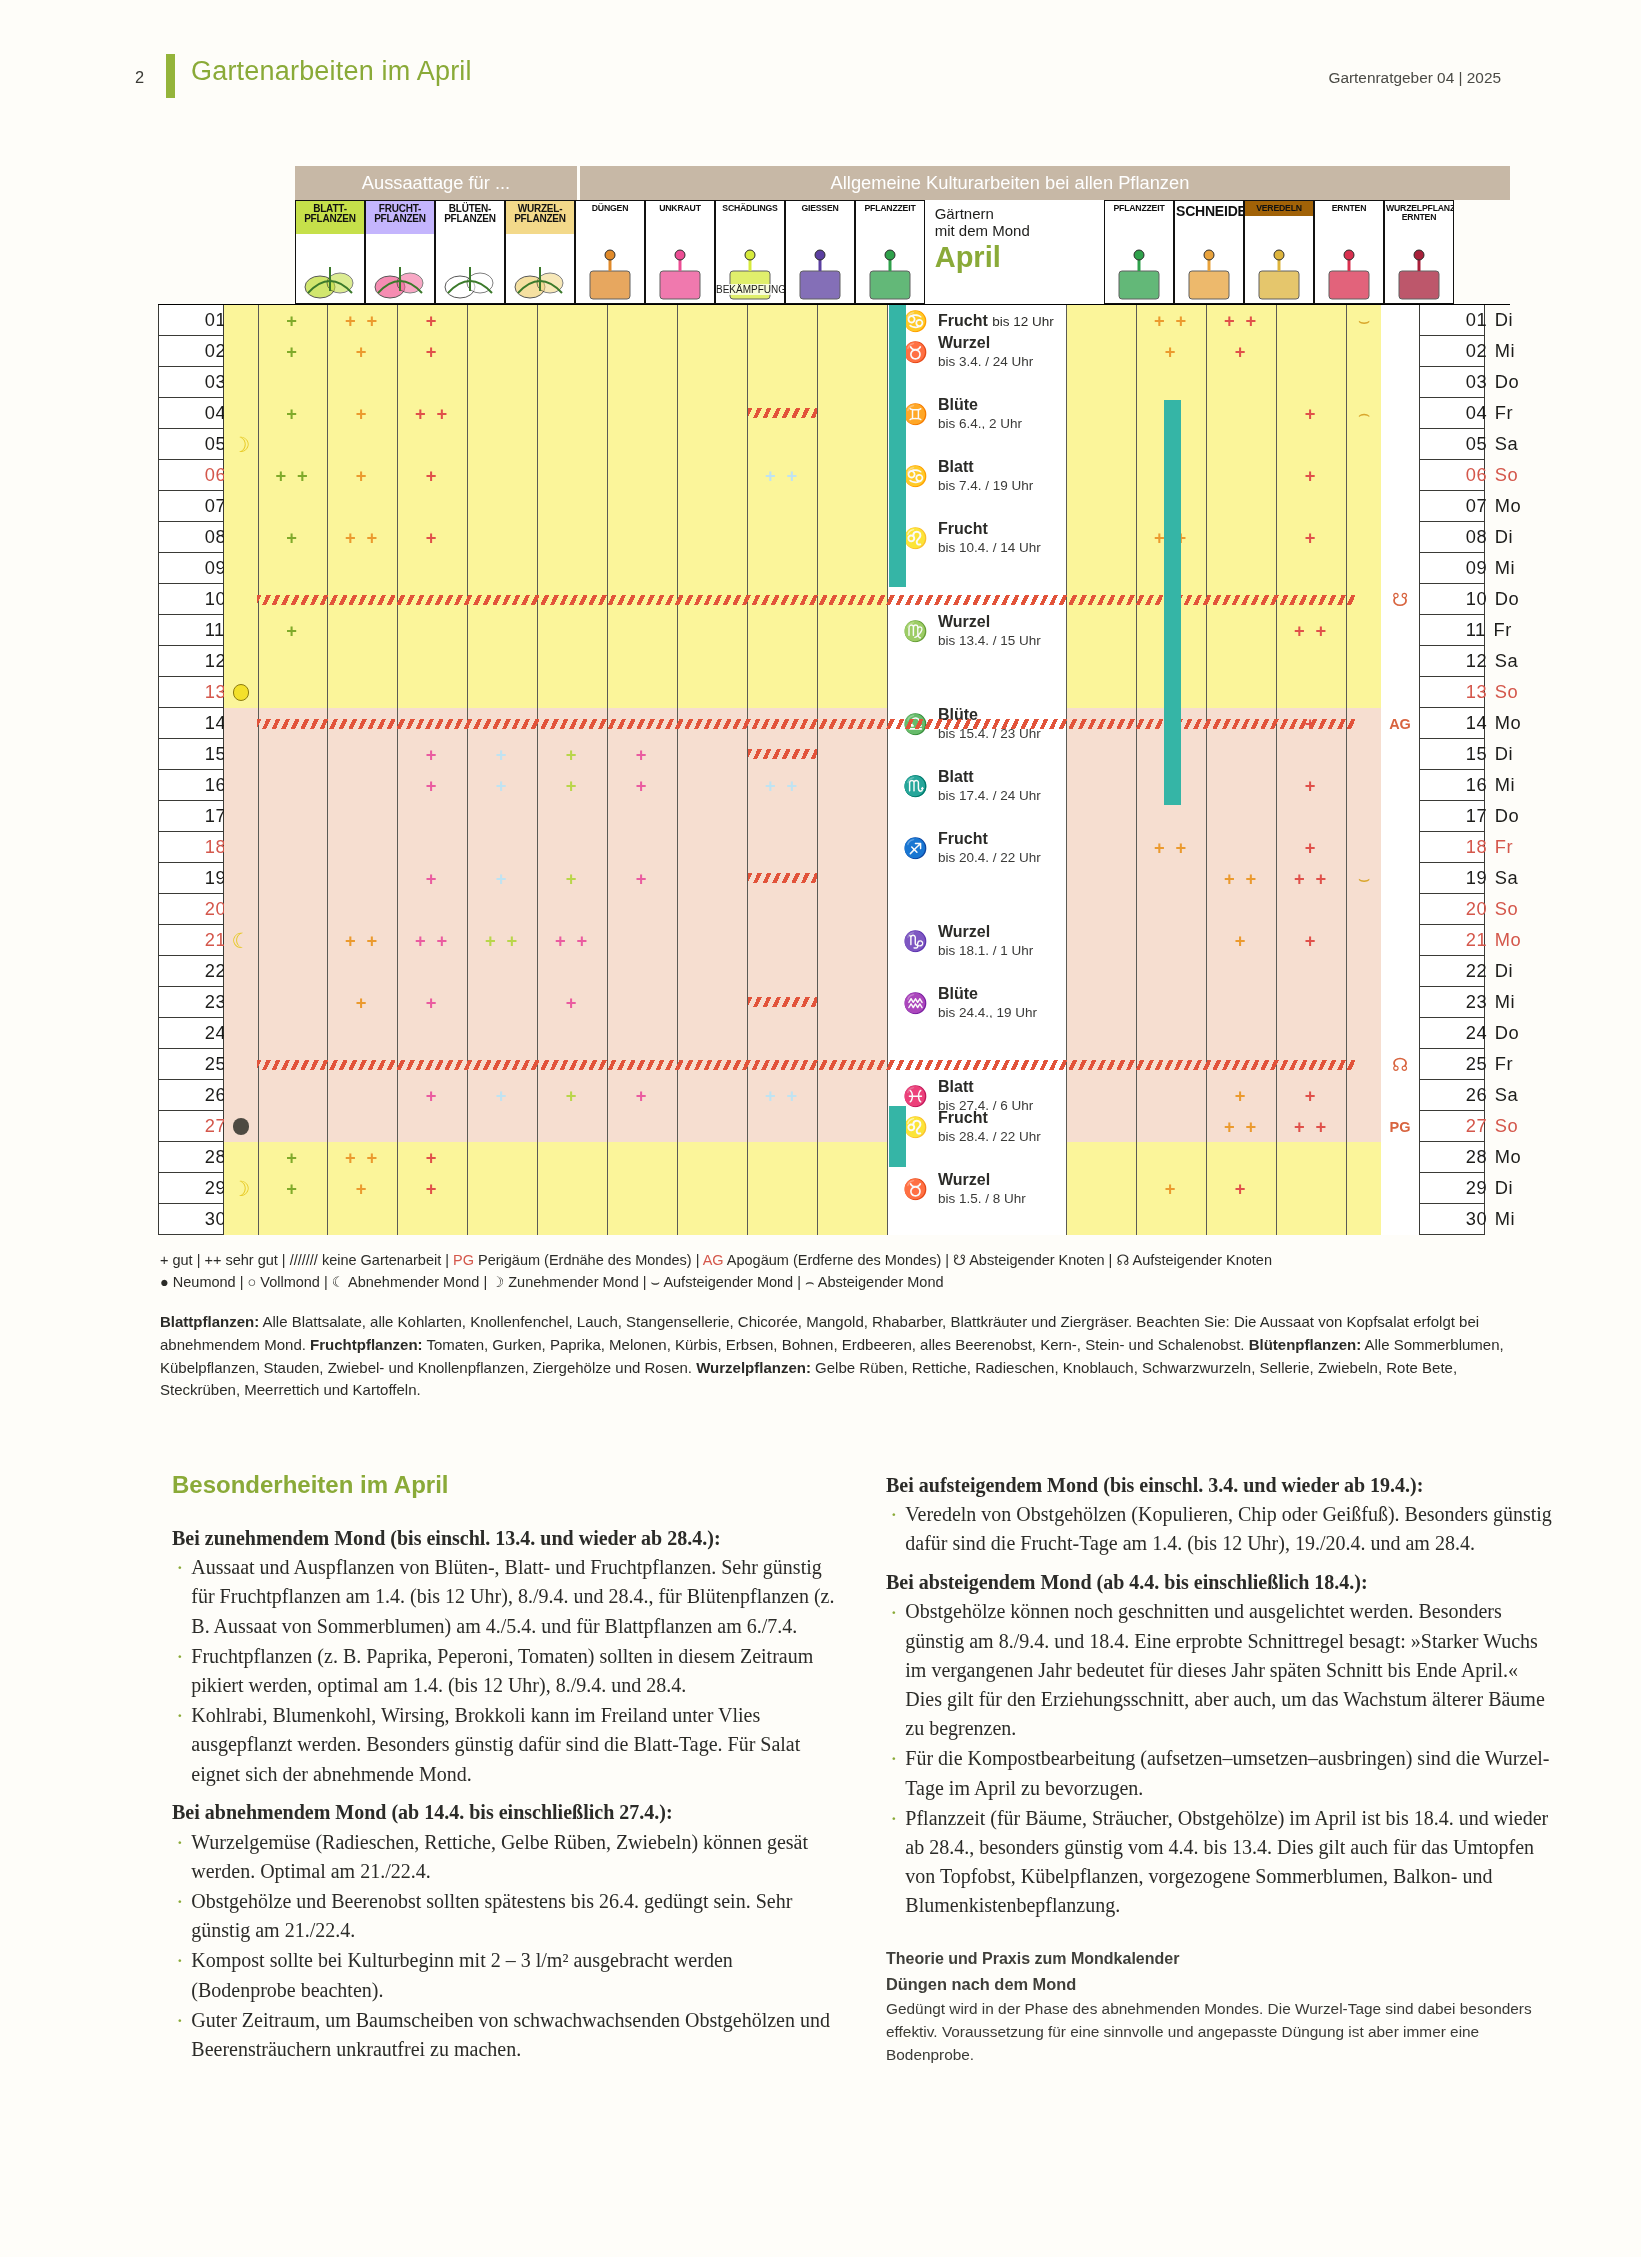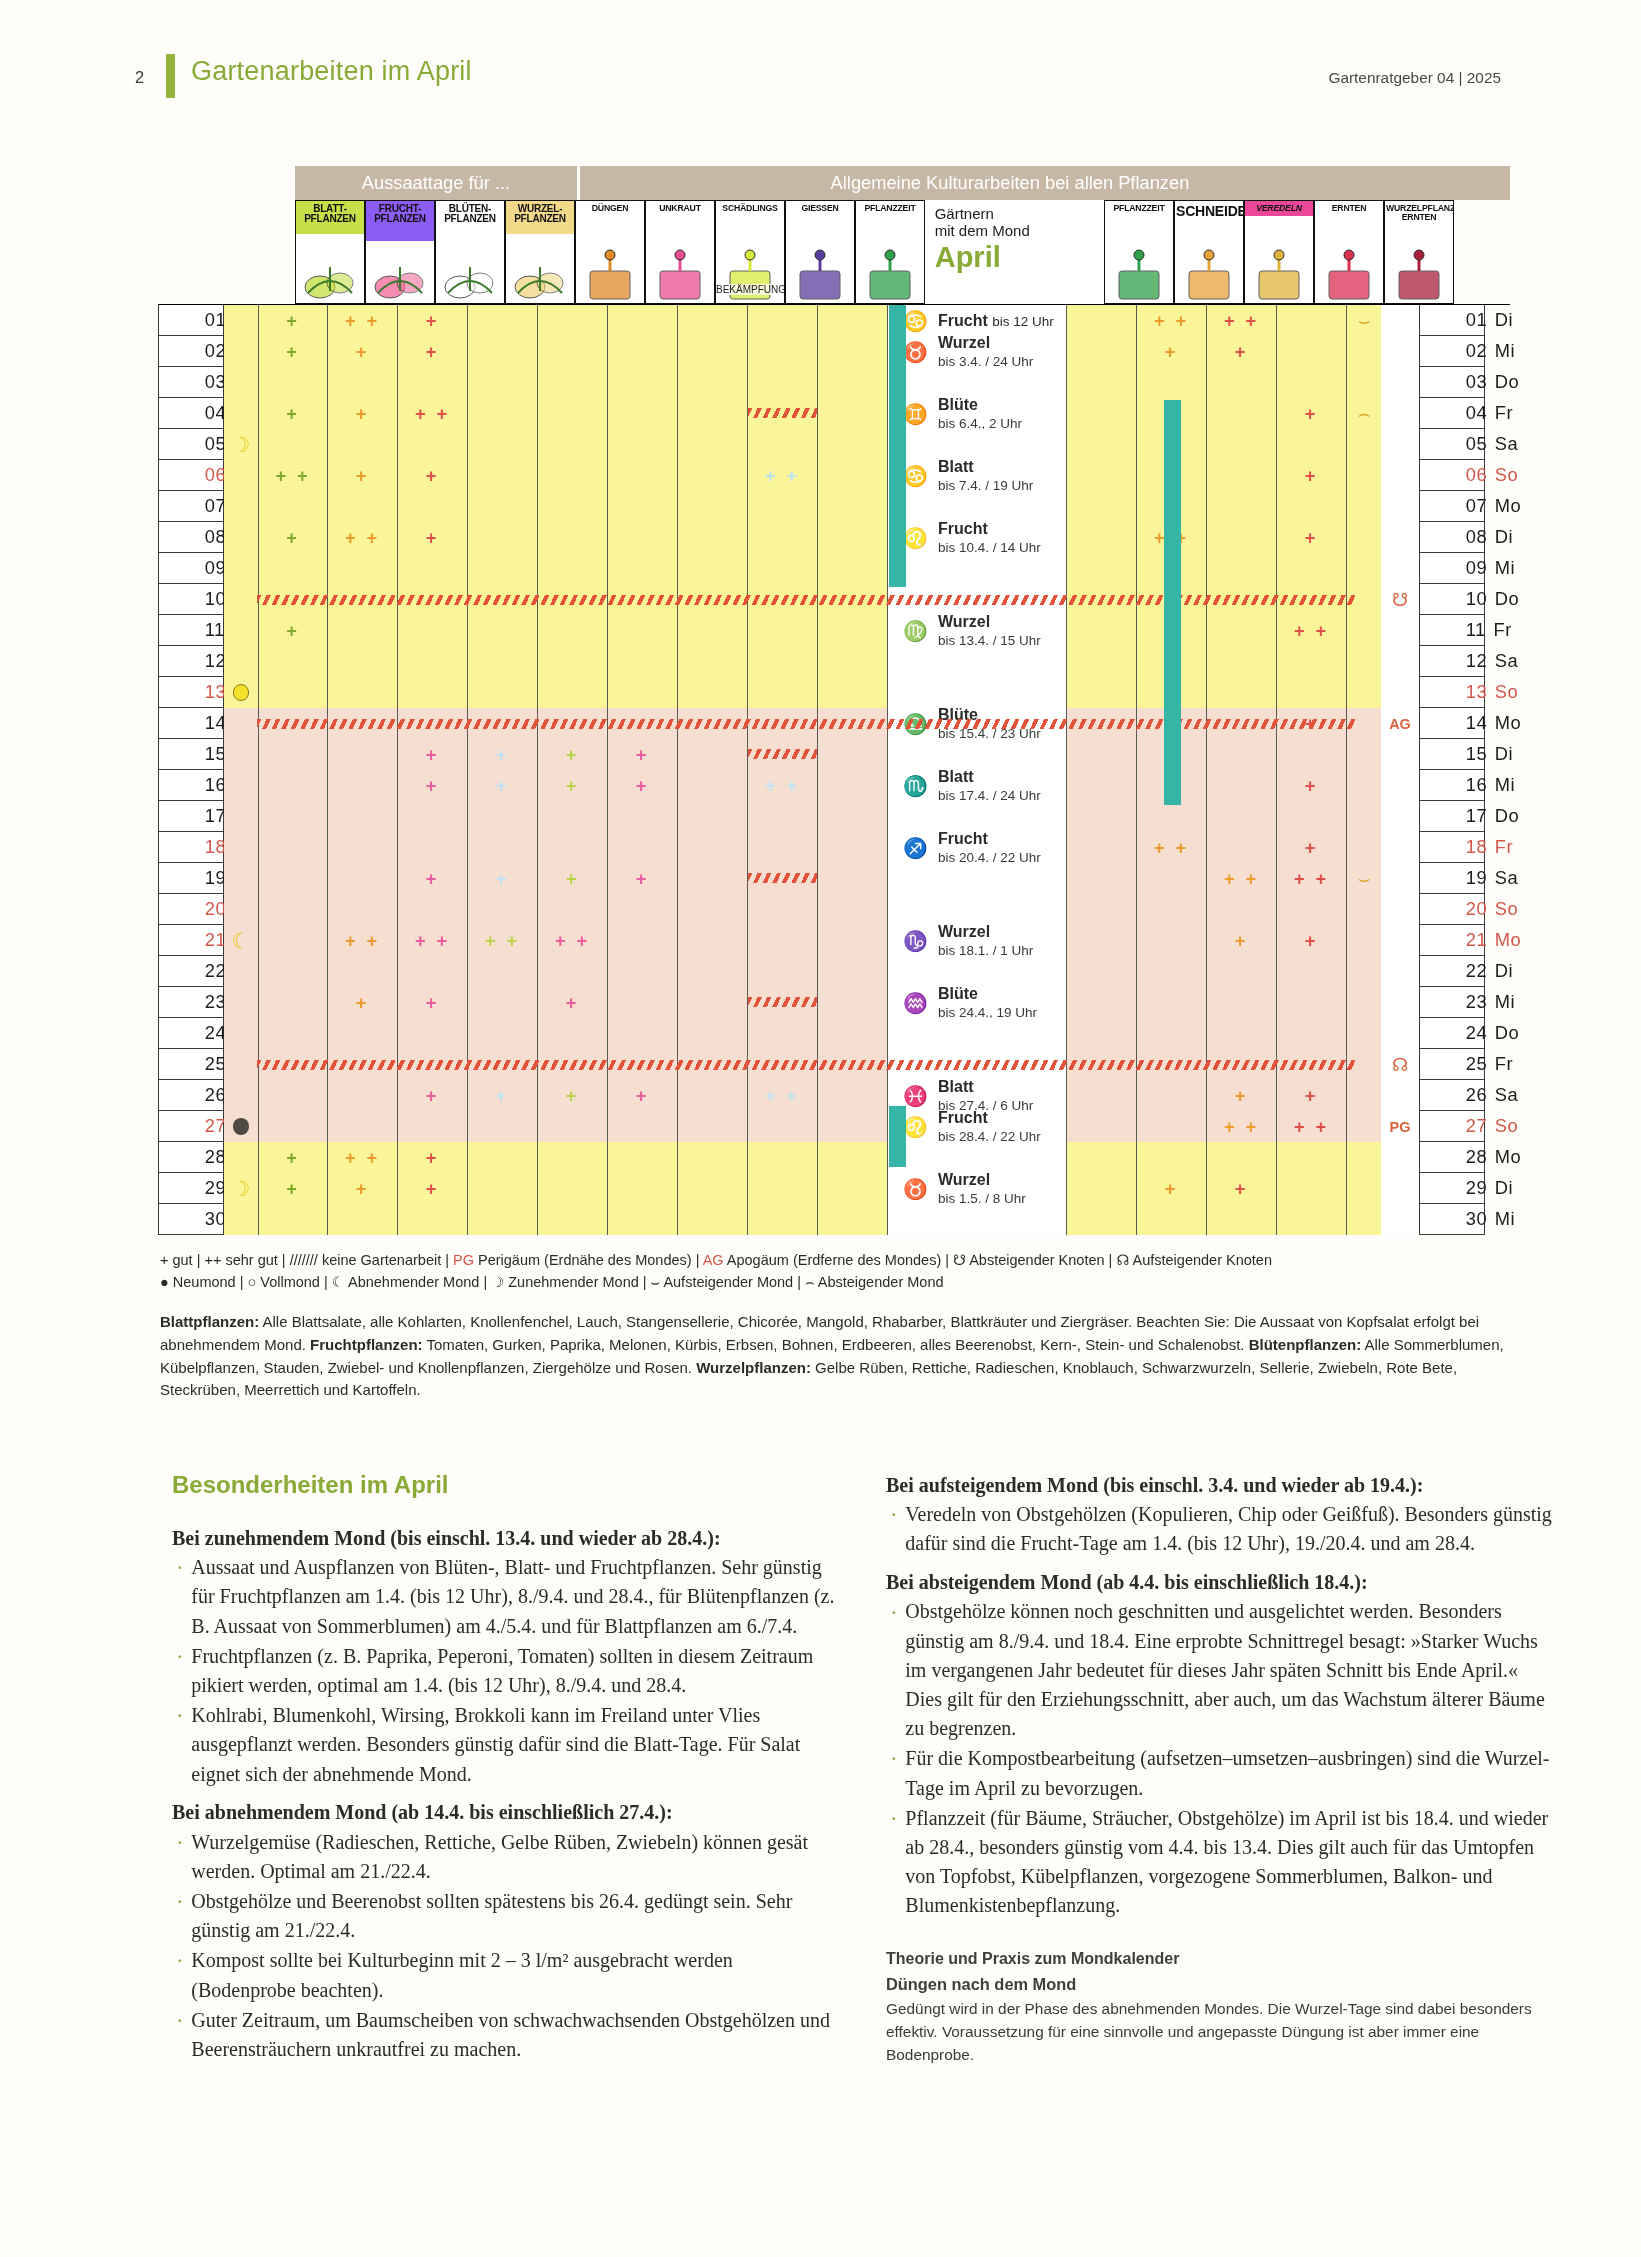--- a/index.html
+++ b/index.html
@@ -147,21 +147,21 @@
             <div>PFLANZEN</div>
           </div>
           <div class="art"><svg viewBox="0 0 60 56" width="100%" height="100%">
   <ellipse cx="20" cy="40" rx="15" ry="11" fill="#c6e04a" opacity=".8" stroke="#2c2c2c"></ellipse>
   <ellipse cx="40" cy="36" rx="13" ry="10" fill="#c6e04a" opacity=".6" stroke="#2c2c2c"></ellipse>
   <path d="M8 46 Q30 22 52 46" stroke="#3b7a2b" fill="none" stroke-width="2"></path>
   <path d="M30 44 L30 20" stroke="#3b7a2b" stroke-width="2"></path>
             </svg></div>
         </div>
         <div class="ibox">
-          <div class="lab" style="background: #8b5cf6; color: rgb(17, 17, 17); height: 40px;">
+          <div class="lab" style="background: #c4b5fd; color: rgb(17, 17, 17); height: 33px;">
             <div>FRUCHT-</div>
             <div>PFLANZEN</div>
           </div>
           <div class="art"><svg viewBox="0 0 60 56" width="100%" height="100%">
   <ellipse cx="20" cy="40" rx="15" ry="11" fill="#f4709f" opacity=".8" stroke="#2c2c2c"></ellipse>
   <ellipse cx="40" cy="36" rx="13" ry="10" fill="#f4709f" opacity=".6" stroke="#2c2c2c"></ellipse>
   <path d="M8 46 Q30 22 52 46" stroke="#3b7a2b" fill="none" stroke-width="2"></path>
   <path d="M30 44 L30 20" stroke="#3b7a2b" stroke-width="2"></path>
             </svg></div>
         </div>
@@ -245,21 +245,21 @@
         </div>
         <div class="ibox">
           <div class="lab" style="background: rgb(255, 255, 255); color: rgb(17, 17, 17); font-size: 14px; height: 15.4px;">SCHNEIDEN</div>
           <div class="art"><svg viewBox="0 0 60 56" width="100%" height="100%">
   <rect x="10" y="24" width="40" height="28" rx="3" fill="#e8a23c" opacity=".75" stroke="#2c2c2c"></rect>
   <path d="M30 24 L30 8" stroke="#e8a23c" stroke-width="3"></path>
   <circle cx="30" cy="8" r="5" fill="#e8a23c" stroke="#2c2c2c"></circle>
             </svg></div>
         </div>
         <div class="ibox">
-          <div class="lab" style="background: #ec4899; color: rgb(17, 17, 17); font-size: 8.7px; height: 15.4px; font-style: italic;">VEREDELN</div>
+          <div class="lab" style="background: #a16207; color: rgb(17, 17, 17); font-size: 8.7px; height: 15.4px;">VEREDELN</div>
           <div class="art"><svg viewBox="0 0 60 56" width="100%" height="100%">
   <rect x="10" y="24" width="40" height="28" rx="3" fill="#ddb43c" opacity=".75" stroke="#2c2c2c"></rect>
   <path d="M30 24 L30 8" stroke="#ddb43c" stroke-width="3"></path>
   <circle cx="30" cy="8" r="5" fill="#ddb43c" stroke="#2c2c2c"></circle>
             </svg></div>
         </div>
         <div class="ibox">
           <div class="lab" style="background: rgb(255, 255, 255); color: rgb(17, 17, 17); font-size: 8.7px; height: 15.4px;">ERNTEN</div>
           <div class="art"><svg viewBox="0 0 60 56" width="100%" height="100%">
   <rect x="10" y="24" width="40" height="28" rx="3" fill="#d9304f" opacity=".75" stroke="#2c2c2c"></rect>

